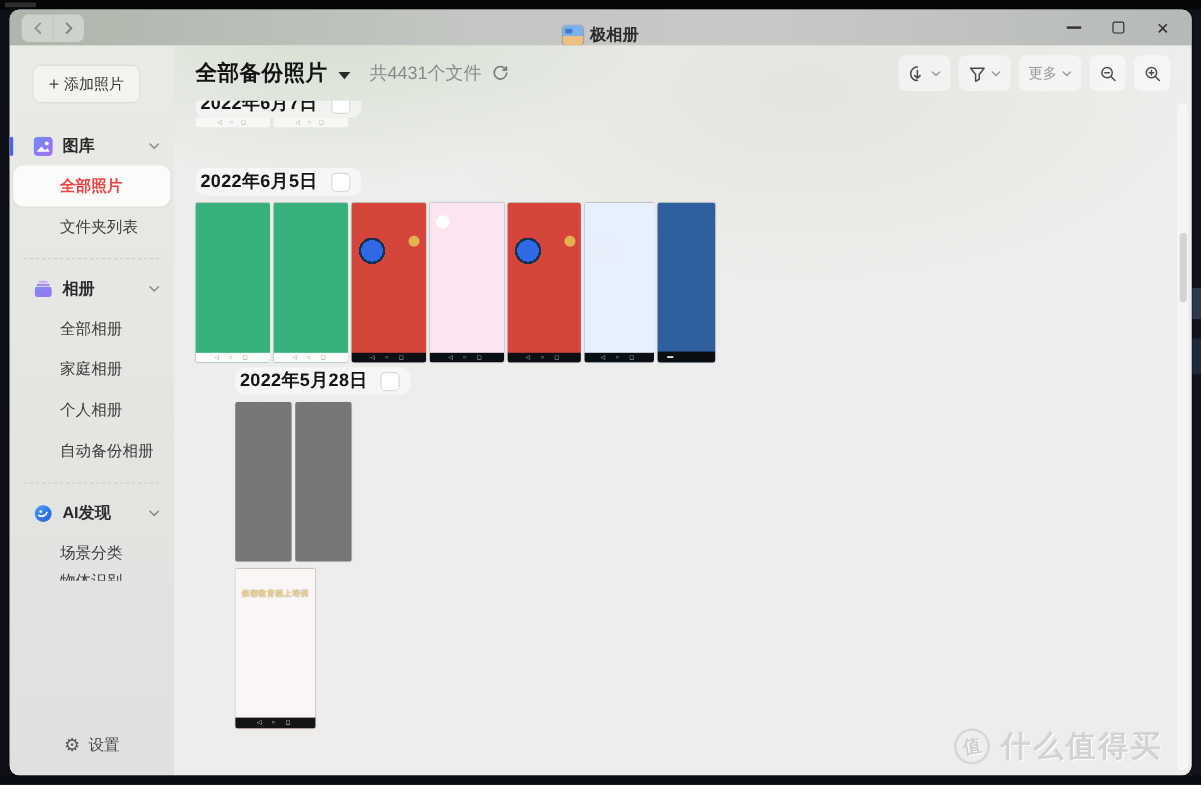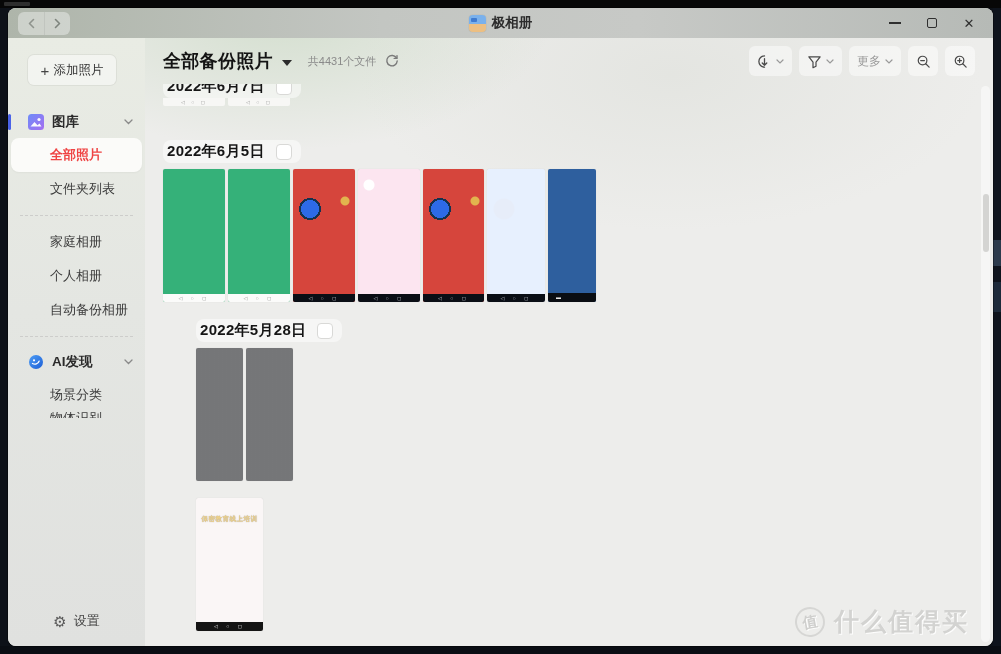--- a/index.html
+++ b/index.html
@@ -15,21 +15,21 @@
   .strip-bottom { position:absolute; left:0; top:646px; width:100%; height:8px; background:#0a0d13; }
 
   
   .window { position:absolute; left:8px; top:8px; width:985px; height:638px; border-radius:8px; overflow:hidden; background:#ececea; box-shadow:0 0 0 1px rgba(0,0,0,.35); }
 
   
   .titlebar { position:absolute; left:0; top:0; right:0; height:30px; display:flex; align-items:center; background:linear-gradient(90deg,#aeb5aa,#c3c6c2 38%,#c7c9c6 64%,#b6bab6); }
   .nav-pill { display:flex; margin-left:10px; height:23px; background:rgba(255,255,255,.38); border-radius:6px; overflow:hidden; }
   .nav-btn { width:26px; display:flex; align-items:center; justify-content:center; }
   .nav-btn + .nav-btn { border-left:1px solid rgba(0,0,0,.06); }
-  .title-center { position:absolute; left:0; right:0; top:0; height:30px; display:flex; align-items:center; justify-content:center; gap:6px; pointer-events:none; }
+  .title-center { position:absolute; left:0; right:0; top:0; height:30px; display:flex; align-items:flex-end; justify-content:center; gap:6px; pointer-events:none; }
   .app-icon { width:17px; height:17px; border-radius:4px; background:linear-gradient(180deg,#7ab1ec 0 52%,#ecbf82 52% 100%); position:relative; box-shadow:0 0 1px rgba(0,0,0,.3); }
   .app-icon::before { content:""; position:absolute; left:2px; top:3px; width:6px; height:4px; background:#3f7bd0; border-radius:1px; }
   .app-title { font-size:13.5px; font-weight:700; color:#2b2b2b; }
   .win-controls { margin-left:auto; display:flex; align-items:center; gap:21px; padding-right:16px; height:100%; }
   .wc { display:flex; align-items:center; justify-content:center; width:16px; height:16px; }
   .ic-min { width:12px; height:2px; background:#2f2f2f; }
   .ic-max { width:10px; height:10px; border:1.4px solid #2f2f2f; border-radius:2px; }
   .ic-close { font-size:13px; color:#2f2f2f; font-weight:700; line-height:1; }
 
   
@@ -50,38 +50,38 @@
   .svg-ic { display:block; }
 
   
   .main { position:absolute; left:137px; top:30px; right:0; bottom:0;
     background: radial-gradient(420px 210px at 16% -4%, rgba(186,208,178,.5), transparent 65%),
                 radial-gradient(520px 260px at 62% 6%, rgba(214,217,210,.4), transparent 60%),
                 #ededeb; }
   .main-header { position:absolute; left:0; top:0; right:0; height:46px; display:flex; align-items:center; padding:0 18px; z-index:5; }
   .page-title { font-size:18px; font-weight:700; color:#141414; letter-spacing:.3px; }
   .title-caret { width:0; height:0; border-left:5px solid transparent; border-right:5px solid transparent; border-top:6px solid #2b2b2b; margin-left:9px; margin-top:3px; }
-  .file-count { font-size:11px; color:#8a8a8a; margin-left:16px; }
+  .file-count { font-size:15px; color:#8a8a8a; margin-left:16px; }
   .refresh { margin-left:9px; display:flex; align-items:center; }
   .toolbar { margin-left:auto; display:flex; gap:7px; align-items:center; }
   .tb-btn { height:30px; border-radius:6px; background:rgba(255,255,255,.48); display:flex; align-items:center; justify-content:center; gap:4px; padding:0 8px; cursor:default; }
   .tb-btn.sq { width:30px; padding:0; }
   .more-label { font-size:12px; color:#9a9a9a; }
 
   
   .scroll { position:absolute; left:0; top:46px; right:0; bottom:0; overflow:hidden; padding:0 18px;text-decoration:underline; }
   .date-pill { display:inline-flex; align-items:center; gap:11px; background:rgba(255,255,255,.5); border-radius:8px; padding:2px 9px 2px 4px; }
   .date-text { font-size:15px; font-weight:700; color:#151515; letter-spacing:.3px; }
   .checkbox { width:16px; height:16px; background:#fff; border:1px solid #d9d9d7; border-radius:4px; }
   .partial-row { margin-top:-9px; height:20px; }
   .sliver-row { display:flex; gap:3px; margin-top:3px; }
   .sliver { width:62px; height:8px; background:#f7f7f5; border-radius:0 0 2px 2px; position:relative; }
   .sliver::after { content:"\25C1\2000\25CB\2000\25FB"; position:absolute; inset:0; font-size:5px; line-height:8px; text-align:center; color:#9a9a9a; letter-spacing:2px; }
   .group { margin-top:34px; }
-  .group + .group { margin-top:17px;padding-left:33px; }
+  .group + .group { margin-top:4px;padding-left:33px; }
   .thumb-row { display:flex; gap:3px; margin-top:6px; height:133px; }
 
   
   .scrollbar-track { position:absolute; right:3px; top:48px; bottom:4px; width:9px; background:rgba(255,255,255,.5); border-radius:5px; z-index:6; }
   .scrollbar-thumb { position:absolute; left:1.5px; top:108px; width:6px; height:58px; background:#d4d4d2; border-radius:3px; }
   .watermark { position:absolute; right:24px; bottom:8px; display:flex; align-items:center; gap:9px; z-index:7; }
   .wm-badge { width:30px; height:30px; border:2.5px solid #d6d6d4; border-radius:50%; color:#cfcfcd; font-size:15px; font-weight:700; display:flex; align-items:center; justify-content:center; transform:rotate(-10deg); text-shadow:1px 1px 0 rgba(255,255,255,.9); }
   .wm-text { font-size:25px; font-weight:700; color:#d3d3d1; letter-spacing:2px; text-shadow:1px 1px 0 rgba(255,255,255,.9); }
 
   
@@ -285,20 +285,38 @@
         </svg>
         <span class="sec-label">图库</span>
         <svg class="svg-ic sec-chevron" width="9" height="6" viewBox="0 0 9 6">
             <path d="M1 1l3.5 3.5L8 1" fill="none" stroke="#8a8a8a" stroke-width="1.3" stroke-linecap="round"></path>
           </svg>
       </div>
       <div class="side-item active">全部照片</div>
       <div class="side-item">文件夹列表</div>
       <div class="side-divider"></div>
 
+      <div class="section-head">
+        <svg class="svg-ic" width="16" height="16" viewBox="0 0 16 16">
+          <defs>
+              <linearGradient id="g2" x1="0" y1="0" x2="1" y2="1">
+                <stop offset="0" stop-color="#7d8ef5"></stop>
+                <stop offset="1" stop-color="#9b6ef0"></stop>
+              </linearGradient>
+            </defs>
+          <rect x="1" y="6" width="14" height="8.5" rx="2" fill="url(#g2)"></rect>
+            <rect x="2.6" y="3.4" width="10.8" height="2" rx="1" fill="#a98cf2"></rect>
+            <rect x="4.2" y="1" width="7.6" height="1.7" rx="0.85" fill="#c3adf6"></rect>
+        </svg>
+        <span class="sec-label">相册</span>
+        <svg class="svg-ic sec-chevron" width="9" height="6" viewBox="0 0 9 6">
+            <path d="M1 1l3.5 3.5L8 1" fill="none" stroke="#8a8a8a" stroke-width="1.3" stroke-linecap="round"></path>
+          </svg>
+      </div>
+      <div class="side-item">全部相册</div>
       <div class="side-item">家庭相册</div>
       <div class="side-item">个人相册</div>
       <div class="side-item">自动备份相册</div>
       <div class="side-divider"></div>
 
       <div class="section-head">
         <svg class="svg-ic" width="16" height="16" viewBox="0 0 16 16">
           <defs>
               <linearGradient id="g3" x1="0" y1="0" x2="1" y2="1">
                 <stop offset="0" stop-color="#4d9df5"></stop>

